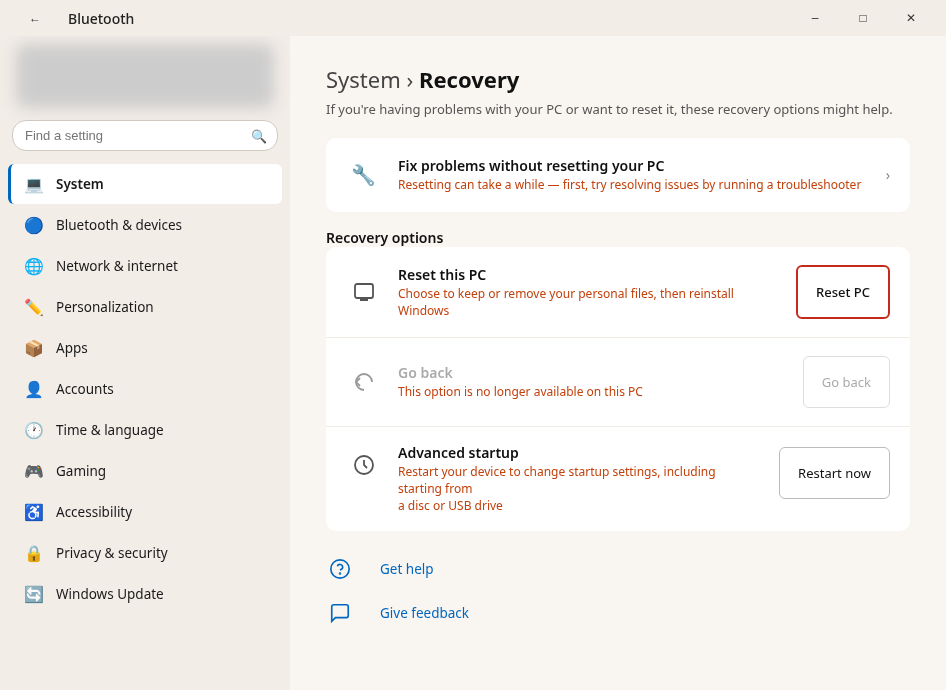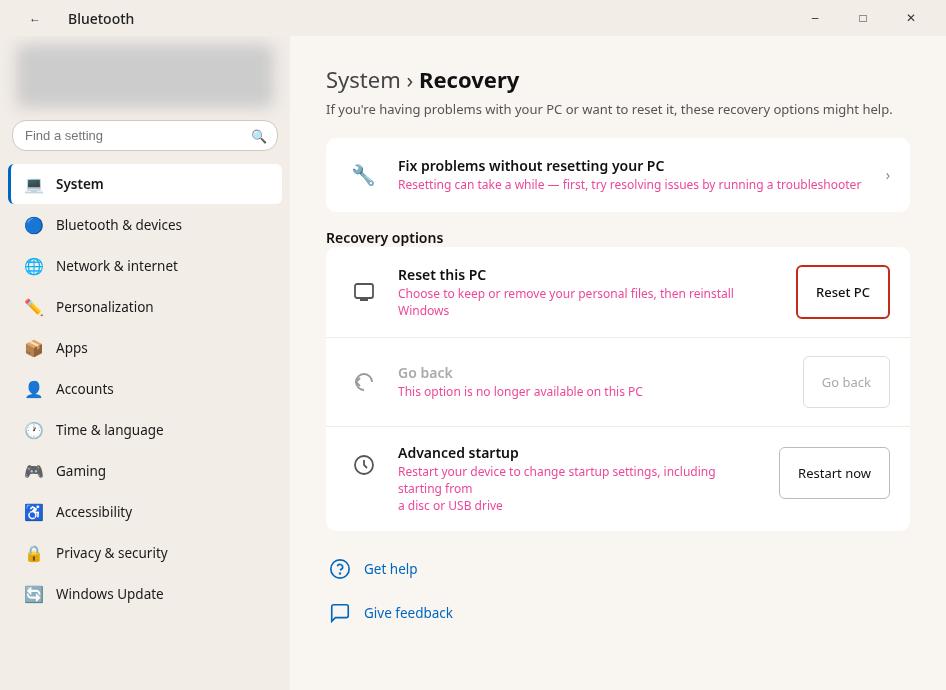--- a/index.html
+++ b/index.html
@@ -180,21 +180,21 @@
 
     .card-text { flex: 1; }
     .card-title {
       font-size: 14px;
       font-weight: 600;
       color: #111;
       margin-bottom: 2px;
     }
     .card-subtitle {
       font-size: 12px;
-      color: #ec4899;
+      color: #c2410c;
       line-height: 1.4;
     }
 
     .card-chevron {
       font-size: 14px;
       color: #888;
     }
 
     .section-label {
       font-size: 14px;
@@ -231,21 +231,21 @@
       font-weight: 500;
     }
 
     
     .links-section {
       margin-top: 8px;
     }
     .link-item {
       display: flex;
       align-items: center;
-      gap: 10px;
+      gap: 26px;
       padding: 8px 0;
       cursor: pointer;
       color: #0067c0;
       font-size: 13.5px;
     }
     .link-icon {
       width: 28px;
       height: 28px;
       display: flex;
       align-items: center;

